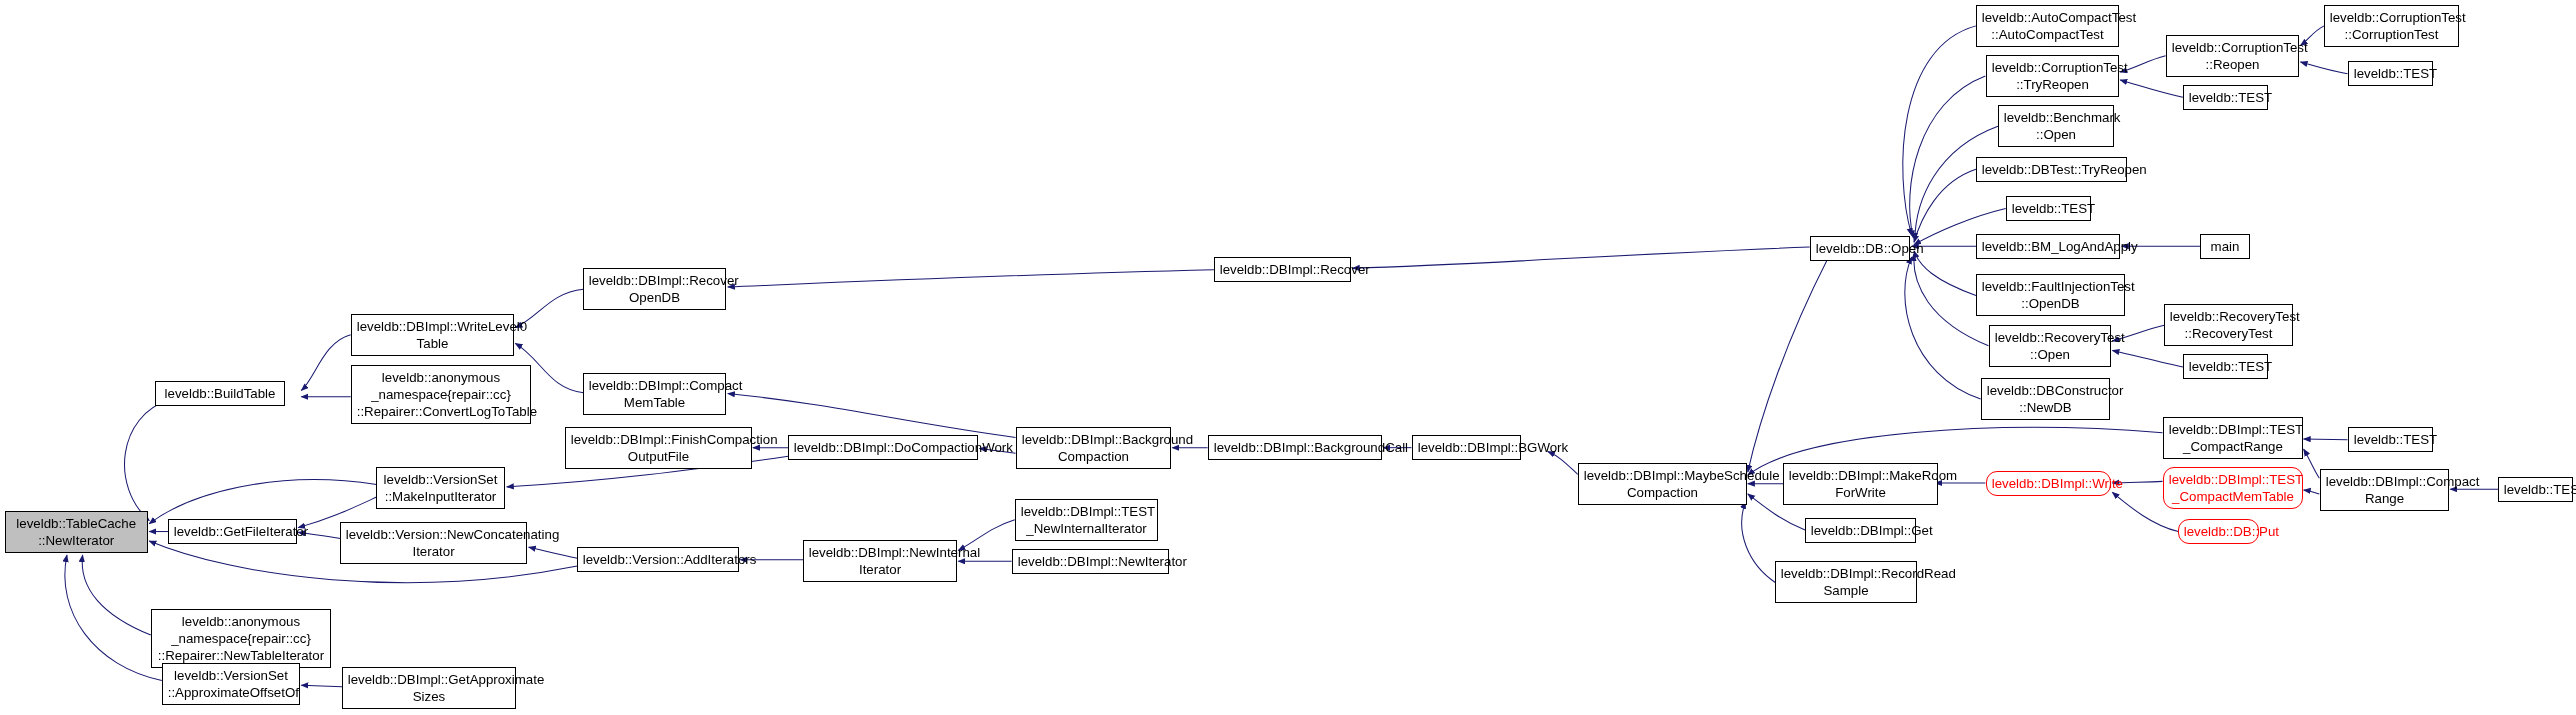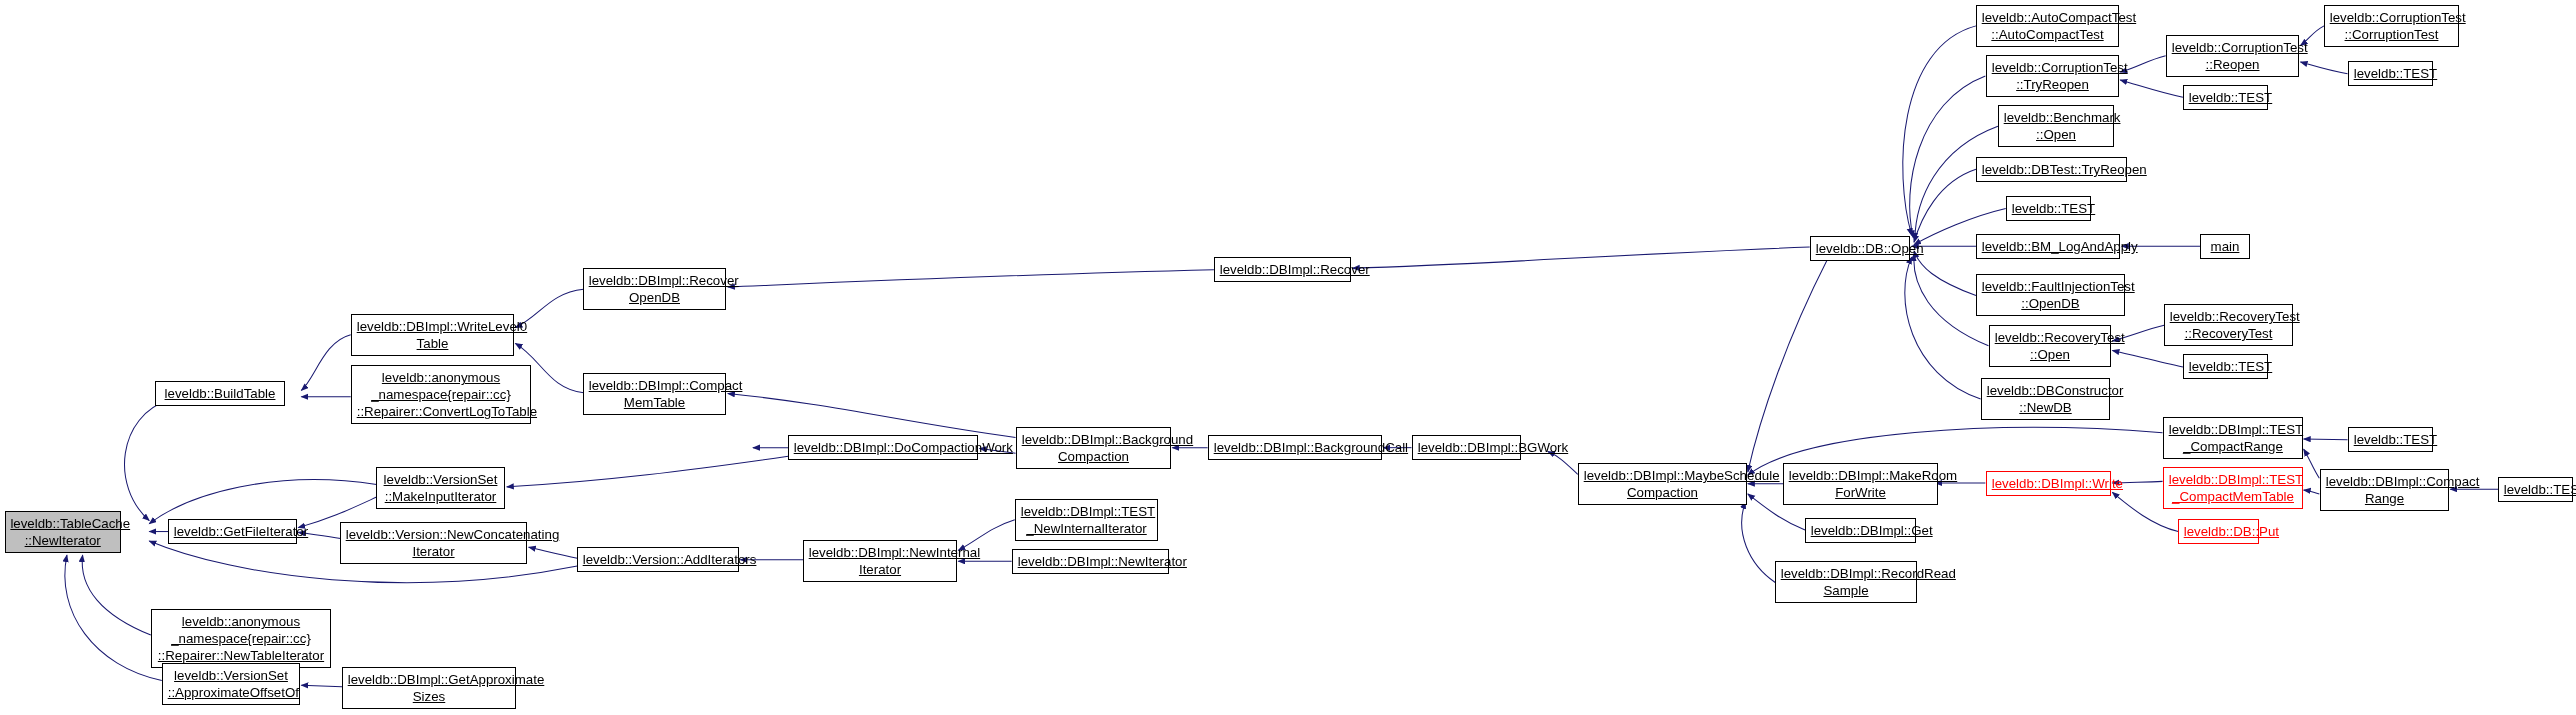--- a/index.html
+++ b/index.html
@@ -26,24 +26,23 @@
     box-sizing:border-box;
     background:var(--node-bg);
     border:0.8px solid var(--node-border);
     color:#000;
     text-align:center;
     padding:3.1px 4.7px;
     font-size:13.3px;
     line-height:17px;
     white-space:nowrap;
     cursor:pointer;
-    text-decoration:underline;
   }
   .node.root{background:var(--root-bg);}
-  .node.red{border-color:var(--highlight);color:var(--highlight);}
+  .node.red{border-color:var(--highlight);color:var(--highlight);border-radius:11px;}
   .ln{display:block;}
 </style>
 </head>
 <body>
 
 <div class="canvas">
 
   <svg class="edges" width="2576" height="715" viewBox="0 0 3285 912">
     <defs>
       <marker id="arrow" markerWidth="11" markerHeight="9" refX="9" refY="4" orient="auto" markerUnits="userSpaceOnUse">
@@ -99,21 +98,21 @@
     <path class="edge" marker-end="url(#arrow)" d="M736,712 C715,708 696,703 674,698"></path>
     <path class="edge" marker-end="url(#arrow)" d="M736,722 C520,765 300,736 190,690"></path>
     <path class="edge" marker-end="url(#arrow)" d="M1024,714 L944,714"></path>
     <path class="edge" marker-end="url(#arrow)" d="M1294,663 C1262,673 1248,688 1222,702"></path>
     <path class="edge" marker-end="url(#arrow)" d="M1290,716 L1222,716"></path>
     <path class="edge" marker-end="url(#arrow)" d="M192,810 C130,785 100,750 105,708"></path>
     <path class="edge" marker-end="url(#arrow)" d="M206,868 C120,850 70,780 85,708"></path>
     <path class="edge" marker-end="url(#arrow)" d="M436,876 L384,874"></path>
   </svg>
 
-  <div class="node root" style="left:4.7px;top:511px;width:116px">
+  <div class="node root" style="left:4.7px;top:511px;width:143px">
       <span class="ln">leveldb::TableCache</span>
       <span class="ln">::NewIterator</span>
     </div>
 
   <div class="node" style="left:155px;top:381px;width:130px">
       <span class="ln">leveldb::BuildTable</span>
     </div>
 
   <div class="node" style="left:351px;top:314px;width:163px">
       <span class="ln">leveldb::DBImpl::WriteLevel0</span>
@@ -210,20 +209,24 @@
   <div class="node" style="left:1981px;top:378px;width:129px">
       <span class="ln">leveldb::DBConstructor</span>
       <span class="ln">::NewDB</span>
     </div>
 
   <div class="node" style="left:583px;top:373px;width:143px">
       <span class="ln">leveldb::DBImpl::Compact</span>
       <span class="ln">MemTable</span>
     </div>
 
+  <div class="node" style="left:565px;top:427px;width:187px">
+      <span class="ln">leveldb::DBImpl::FinishCompaction</span>
+      <span class="ln">OutputFile</span>
+    </div>
 
   <div class="node" style="left:788px;top:435px;width:190px">
       <span class="ln">leveldb::DBImpl::DoCompactionWork</span>
     </div>
 
   <div class="node" style="left:1016px;top:427px;width:155px">
       <span class="ln">leveldb::DBImpl::Background</span>
       <span class="ln">Compaction</span>
     </div>
 

